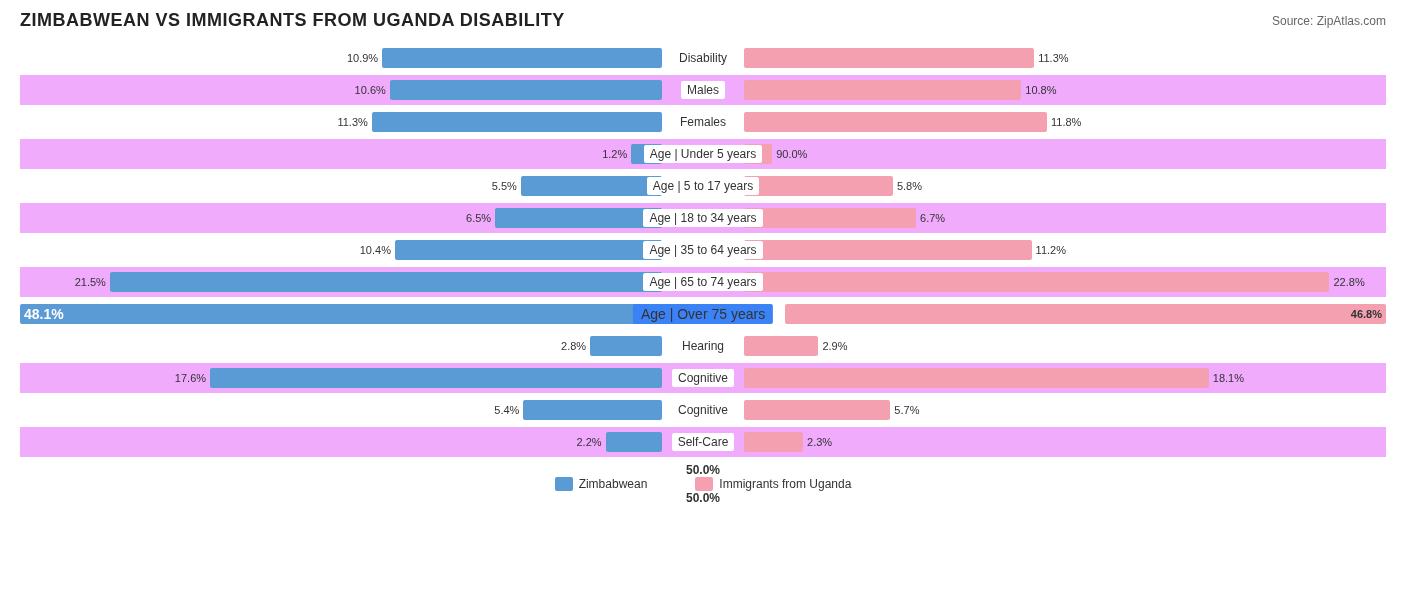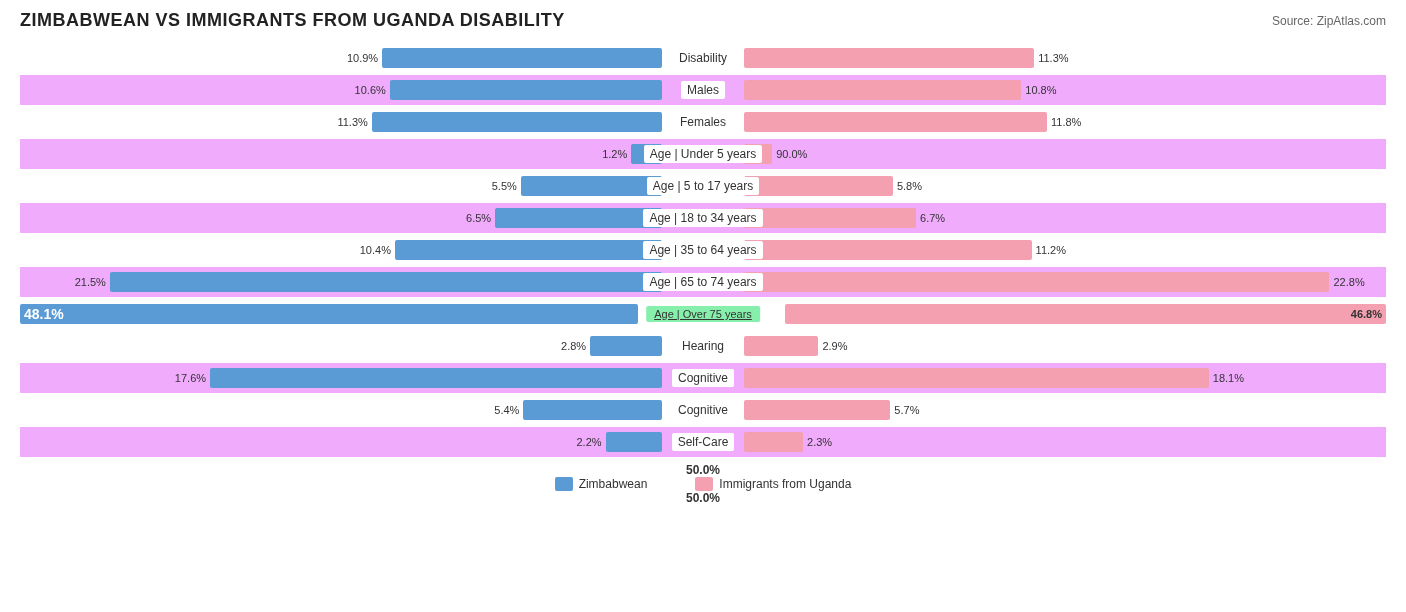--- a/index.html
+++ b/index.html
@@ -306,21 +306,21 @@
               <div class="bar bar-pink" style="width:91.2%;"></div>
               <span class="bar-value right-value">22.8%</span>
             </div>
           </div>
         </div>
       </div>
     <div class="bar-row" style="background: rgb(255, 255, 255); position: relative; height: 30px; display: flex; align-items: center; width: 100%;">
         <div style="position:absolute; left:0; top:50%; transform:translateY(-50%); height:20px; width:45.214000000000006%; background:#5b9bd5; border-radius:2px; display:flex; align-items:center; z-index:1;">
           <span style="color:#fff; font-size:14px; font-weight:bold; padding-left:4px; white-space:nowrap;">48.1%</span>
         </div>
-        <div style="position:absolute; left:50%; top:50%; transform:translate(-50%,-50%); background:#86efac; padding:2px 8px; font-size:11px; color:#333; white-space:nowrap; z-index:3; border-radius:2px;text-decoration:underline;">Age | Over 75 years</div>
+        <div style="position:absolute; left:50%; top:50%; transform:translate(-50%,-50%); background:#3b82f6; padding:2px 8px; font-size:14px; color:#333; white-space:nowrap; z-index:3; border-radius:2px;">Age | Over 75 years</div>
         <div style="position:absolute; right:0; top:50%; transform:translateY(-50%); height:20px; width:43.992%; background:#f4a0b0; border-radius:2px; display:flex; align-items:center; justify-content:flex-end; z-index:1;">
           <span style="color:#333; font-size:11px; font-weight:bold; padding-right:4px; white-space:nowrap;">46.8%</span>
         </div>
       </div>
     <div class="bar-row">
         <div class="chart-inner">
           <div class="left-section">
             <div class="left-bar-wrap">
               <span class="bar-value left-value">2.8%</span>
               <div class="bar bar-blue" style="width:11.2%;"></div>

